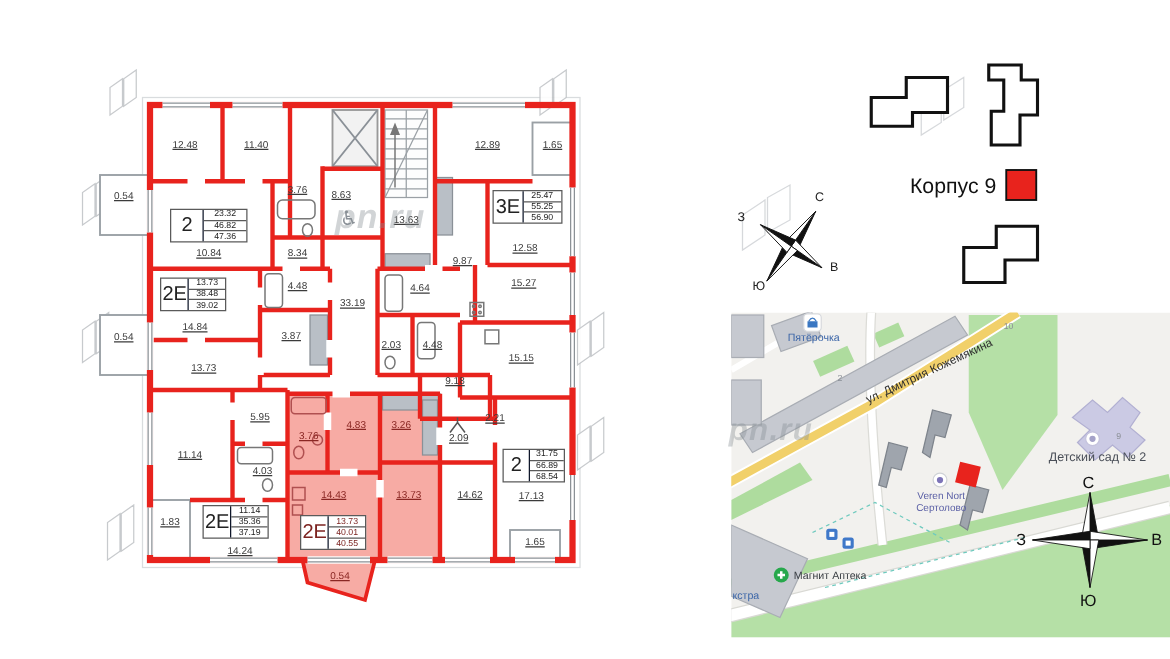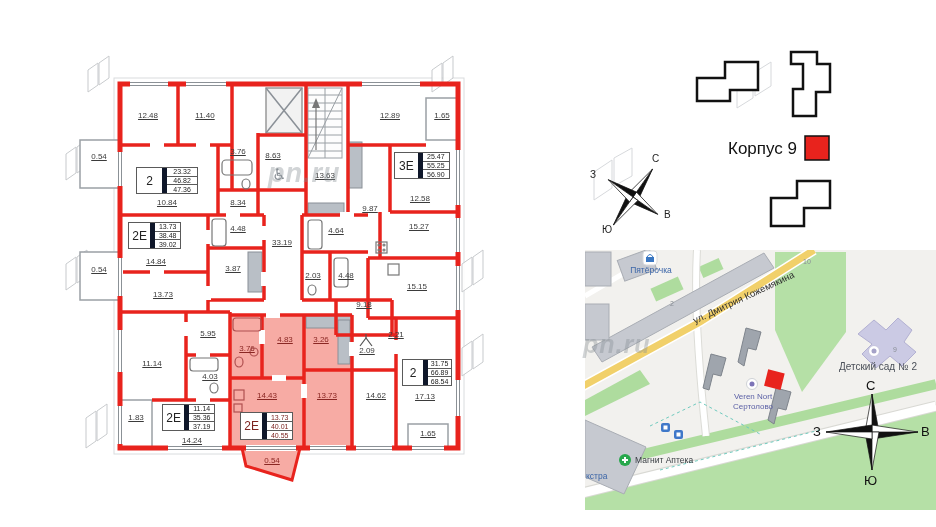--- a/index.html
+++ b/index.html
@@ -4,21 +4,21 @@
 <style>
   html,body{margin:0;padding:0;}
   body{width:936px;height:527px;position:relative;background:#fff;overflow:hidden;
        font-family:"Liberation Sans","DejaVu Sans",sans-serif;}
   #gfx{position:absolute;left:0;top:0;}
   .lbl{position:absolute;transform:translate(-50%,-50%);font-size:8px;color:#3b3b3b;
        text-decoration:underline;white-space:nowrap;line-height:1;}
   .lbl.hl{color:#8a2723;}
   .aptbox{position:absolute;display:flex;background:#fff;border:1px solid #5a5a5a;box-sizing:border-box;}
   .aptbox .t{width:42%;display:flex;align-items:center;justify-content:center;
-       font-size:12px;color:#222;border-right:5px solid #0f172a;text-align:center;}
+       font-size:16px;color:#222;border-right:1px solid #0f172a;text-align:center;}
   .aptbox .vals{flex:1;display:flex;flex-direction:column;}
   .aptbox .vals div{flex:1;display:flex;align-items:center;justify-content:center;
        font-size:7px;color:#222;line-height:1;}
   .aptbox .vals div + div{border-top:1px solid #5a5a5a;}
   .aptbox.hl .t,.aptbox.hl .vals div{color:#7c2320;}
   .txt{position:absolute;white-space:nowrap;line-height:1.15;}
   .wm{position:absolute;font-size:27px;font-style:italic;font-weight:bold;
       color:rgba(134,141,148,0.38);letter-spacing:1px;}
 </style>
 </head>

